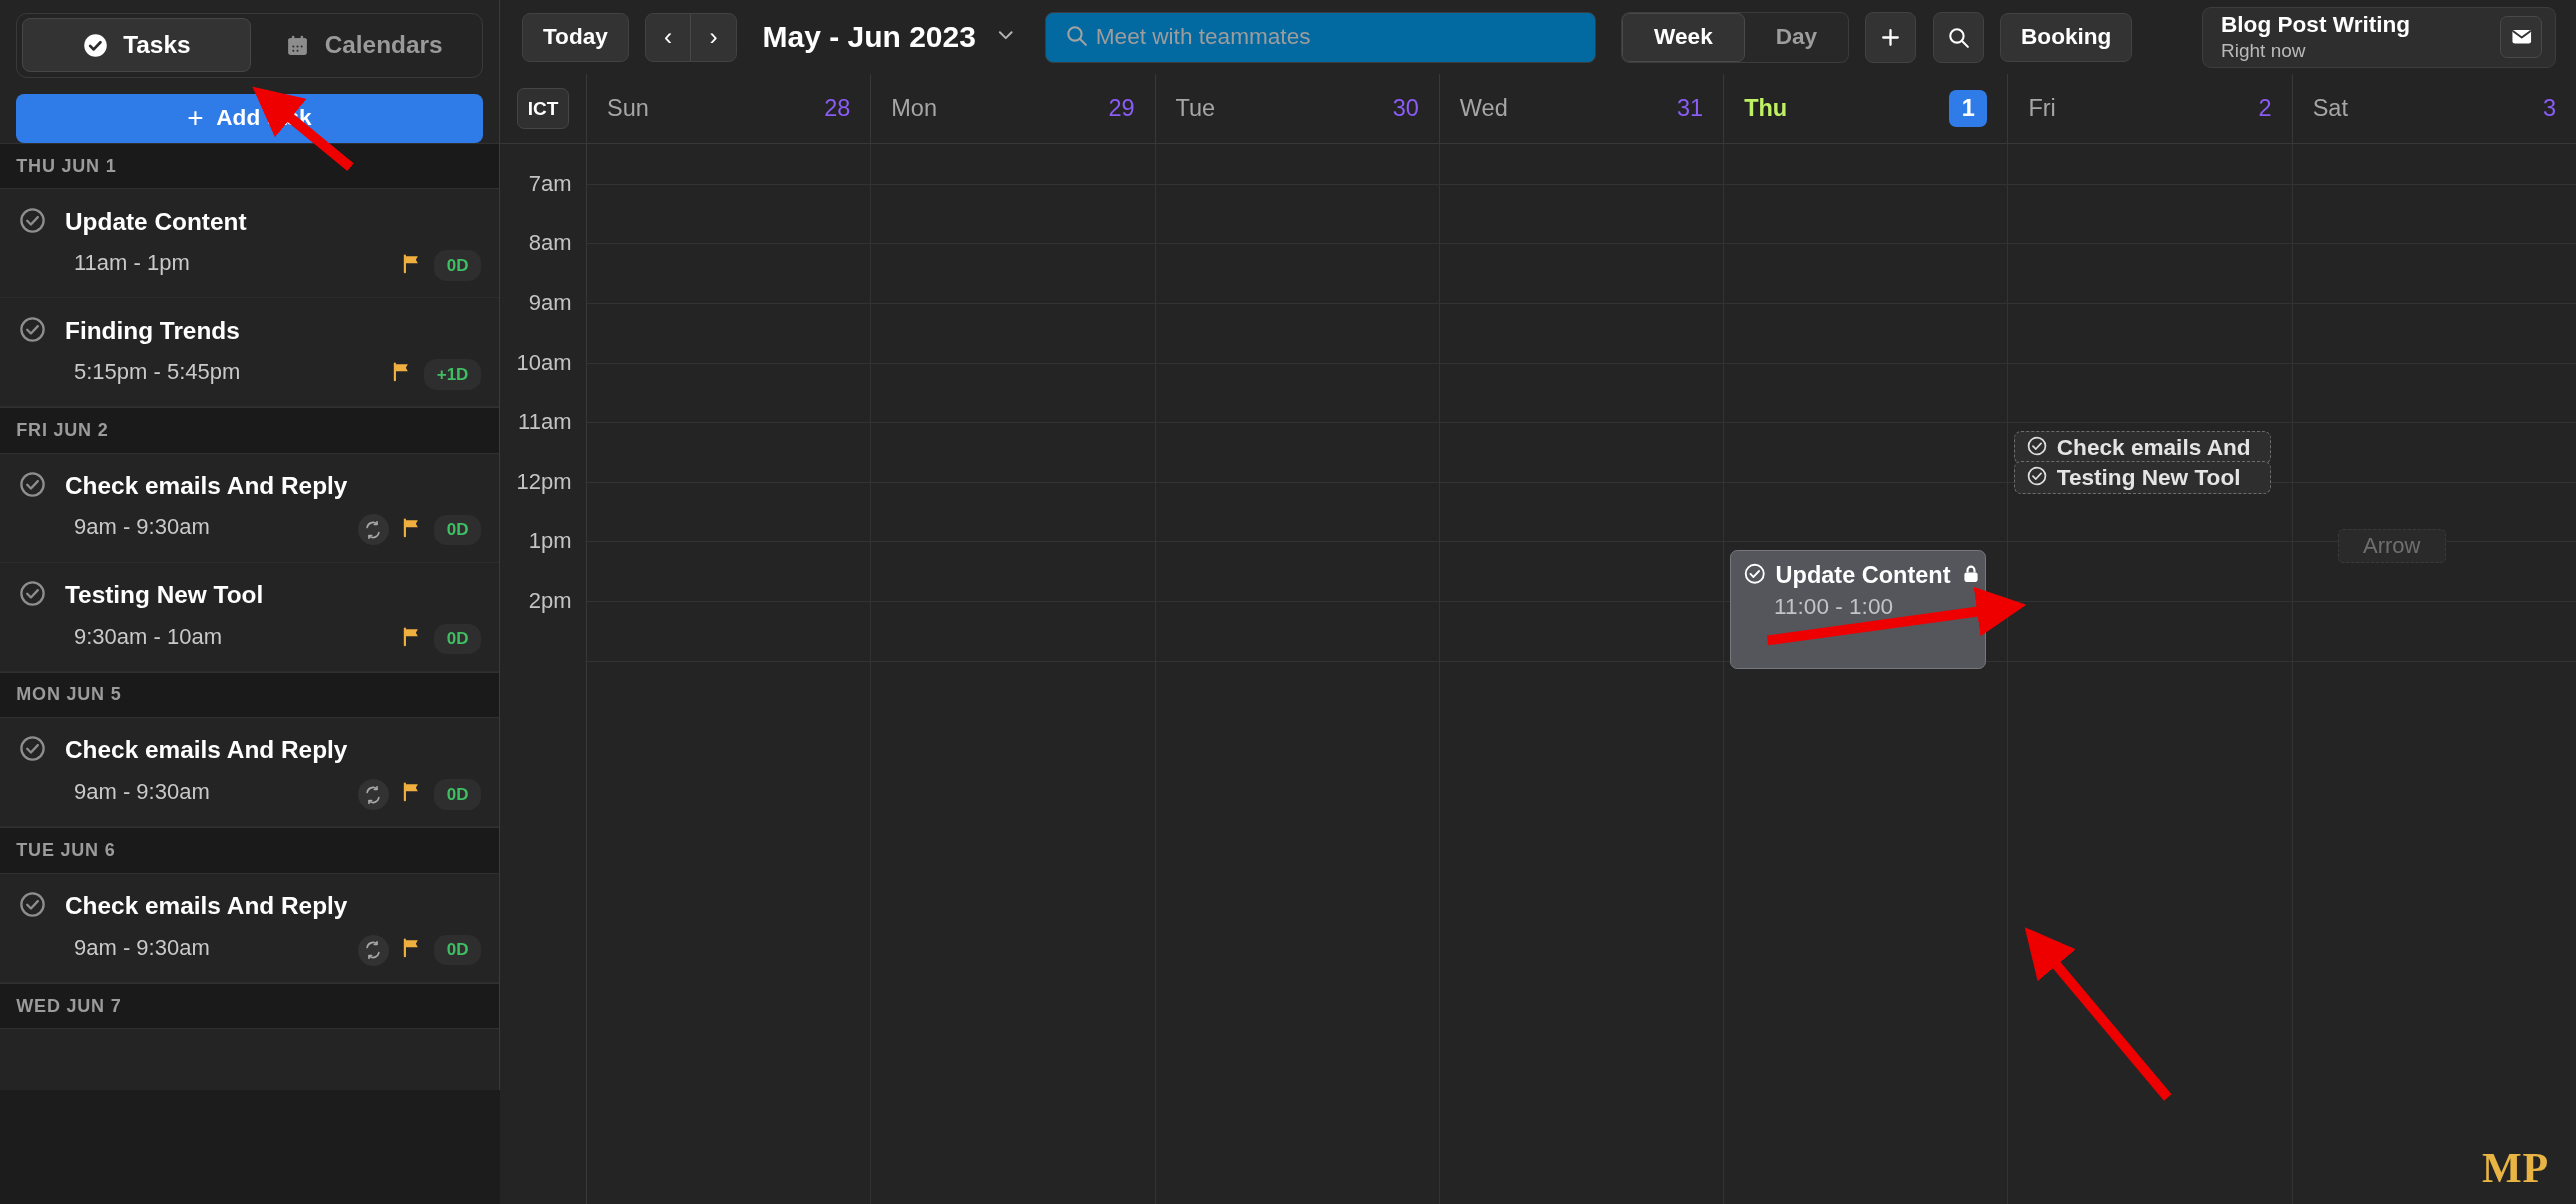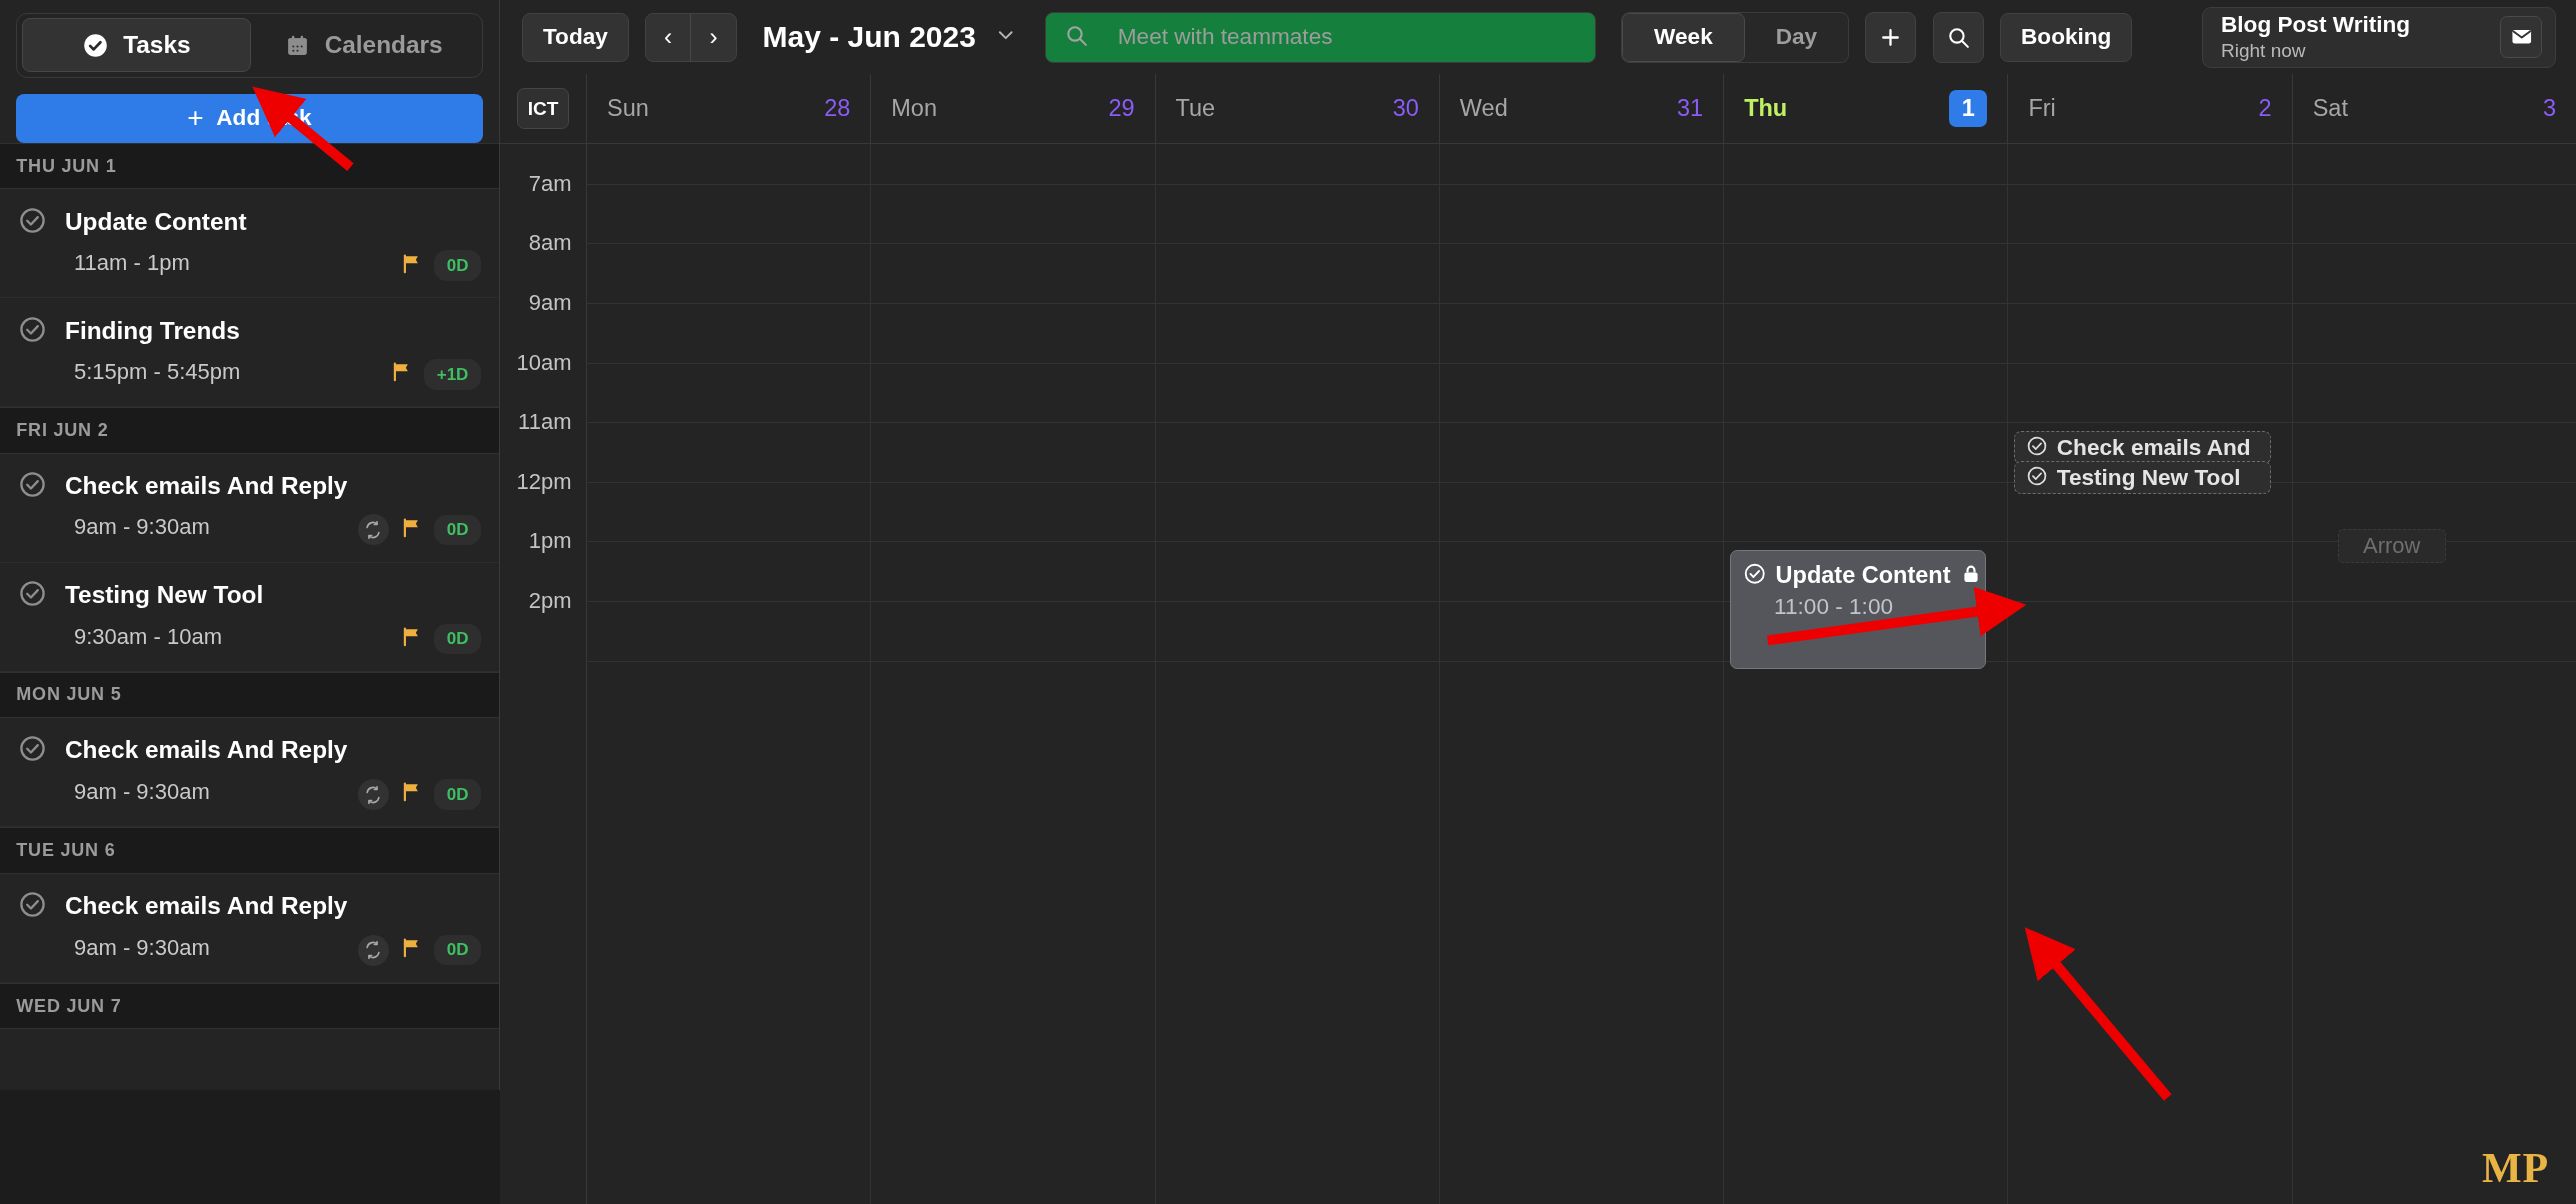--- a/index.html
+++ b/index.html
@@ -210,26 +210,26 @@
   .range-caret {
     color: #b5b5b5;
     font-size: 20px;
     margin-left: 1.8px;
     cursor: pointer;
   }
 
   .search-box {
     width: 551px;
     height: 51px;
-    background: #15803d;
+    background: #0369a1;
     border: 0.9px solid #3c3c3c;
     border-radius: 8.1px;
     display: flex;
     align-items: center;
-    gap: 29px;
+    gap: 7px;
     padding: 0 18px;
     margin-left: 11px;
     cursor: text;
   }
   .search-box input {
     flex: 1;
     background: transparent;
     border: none;
     outline: none;
     color: #d5d5d5;

